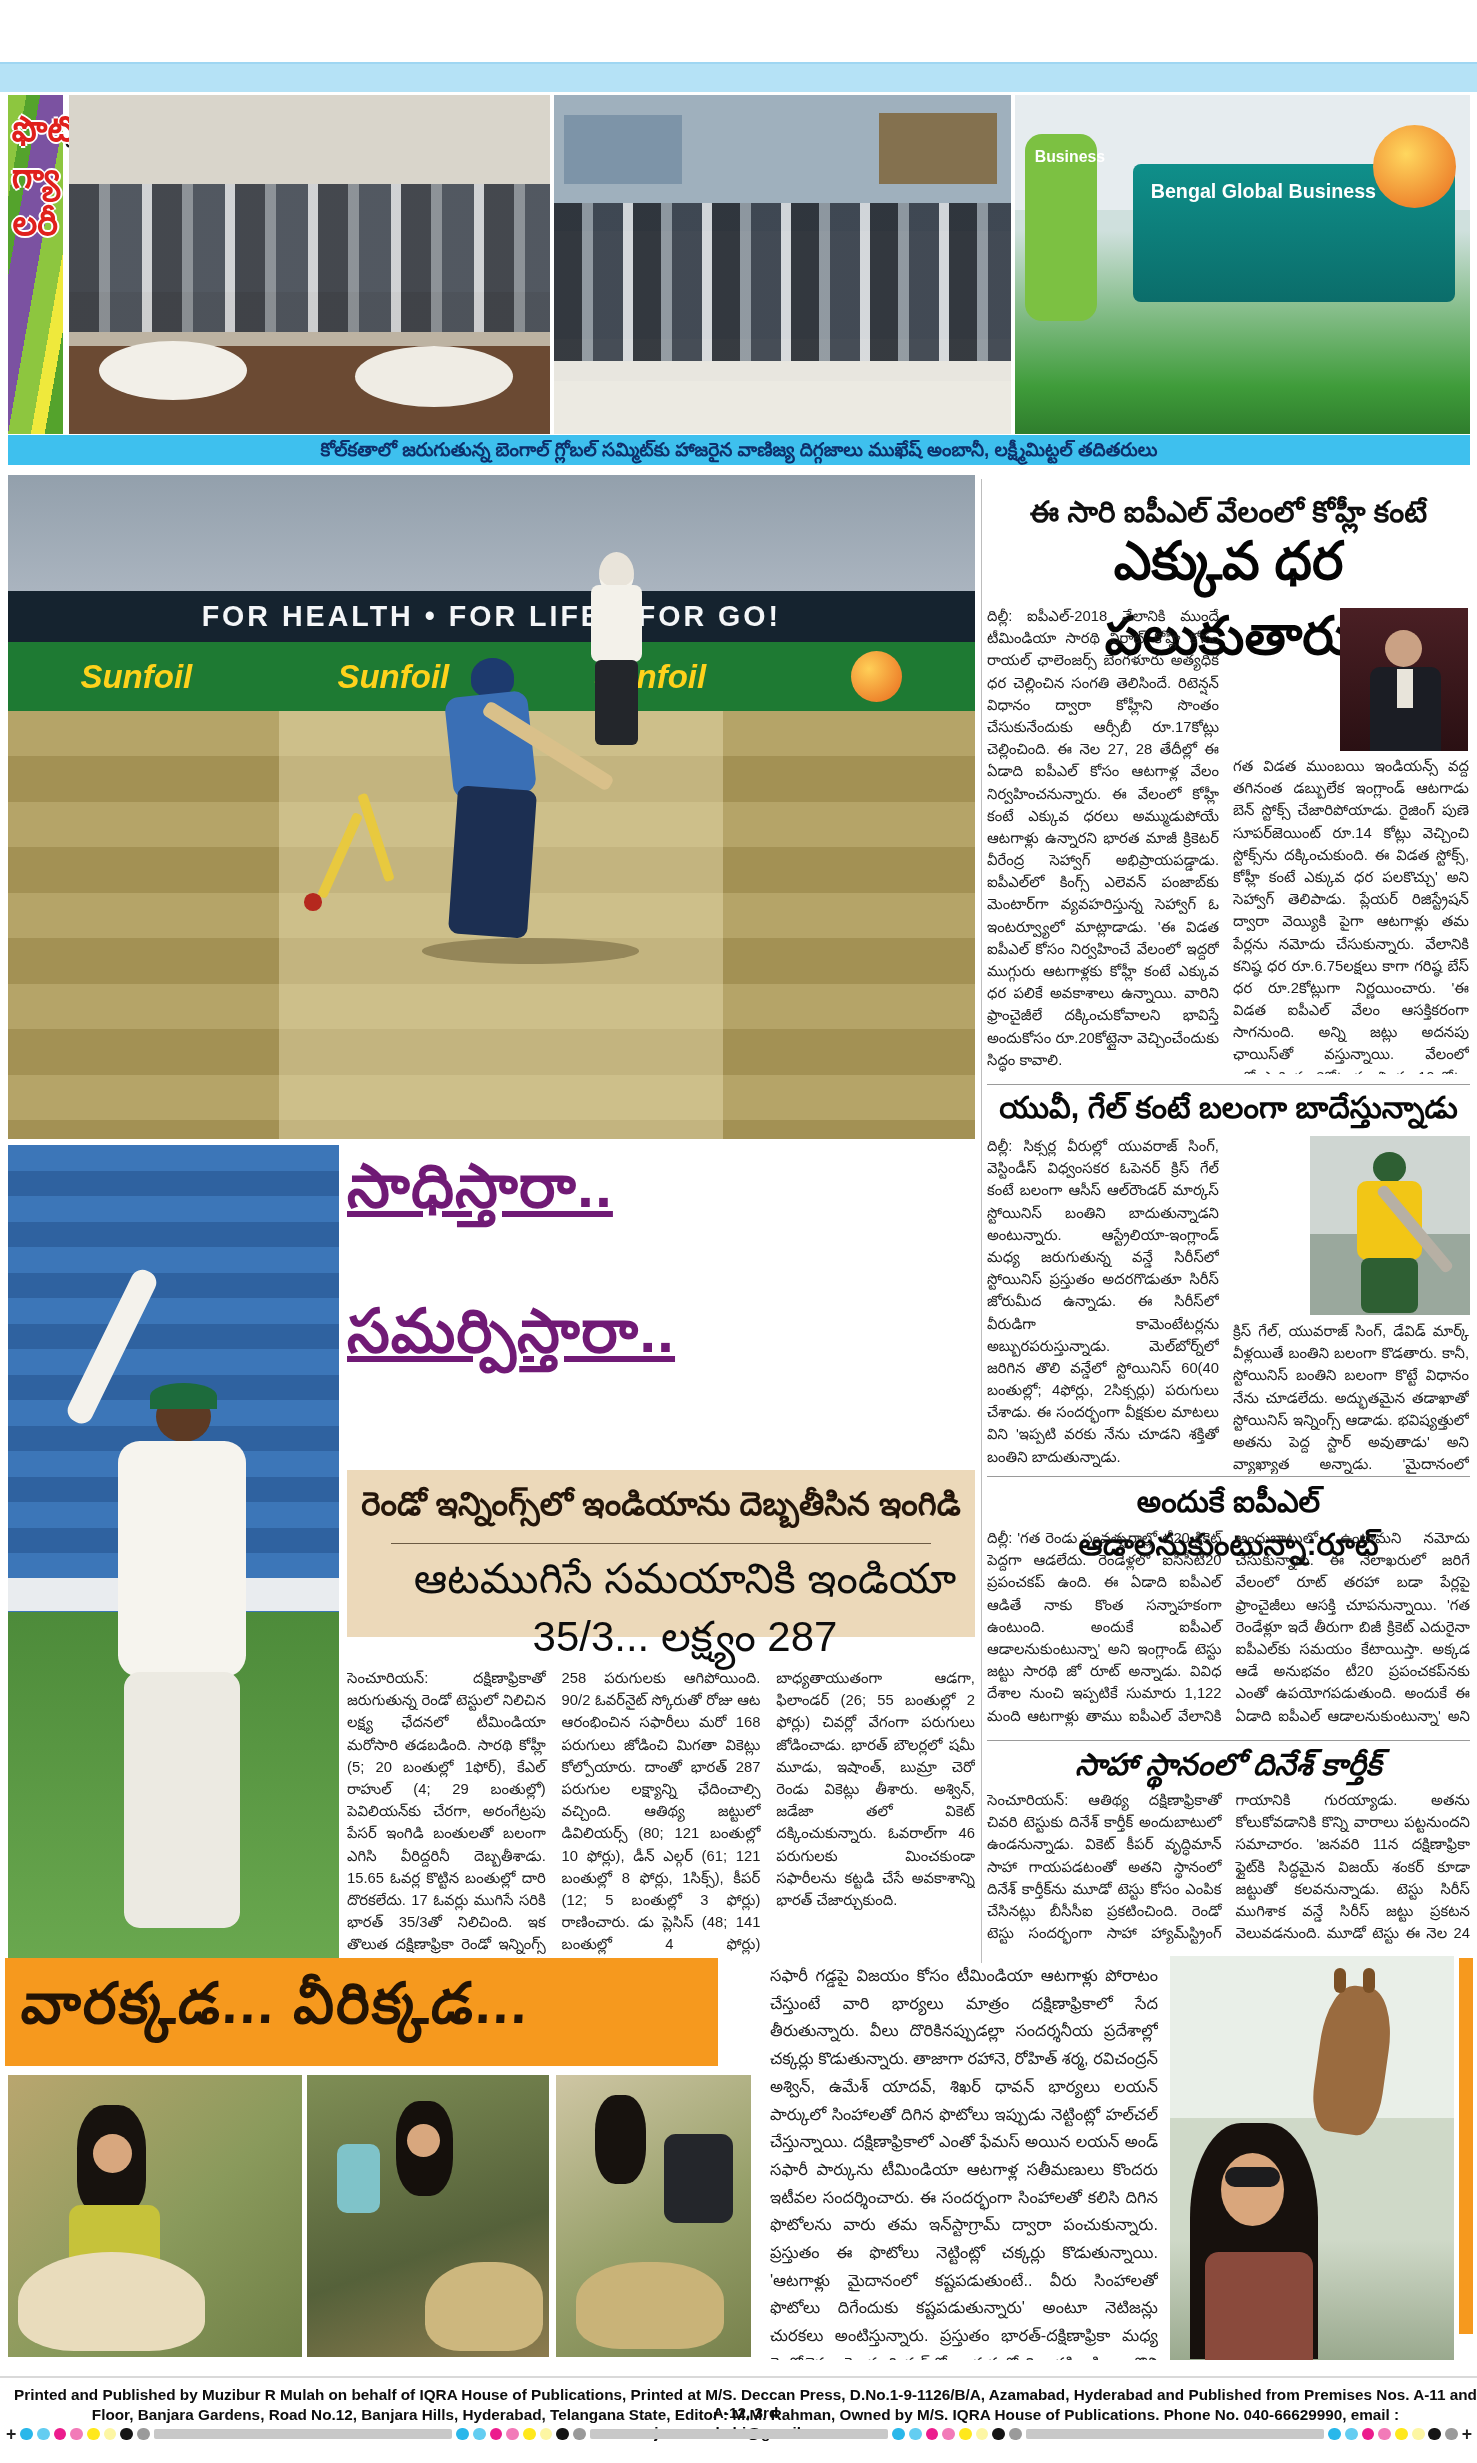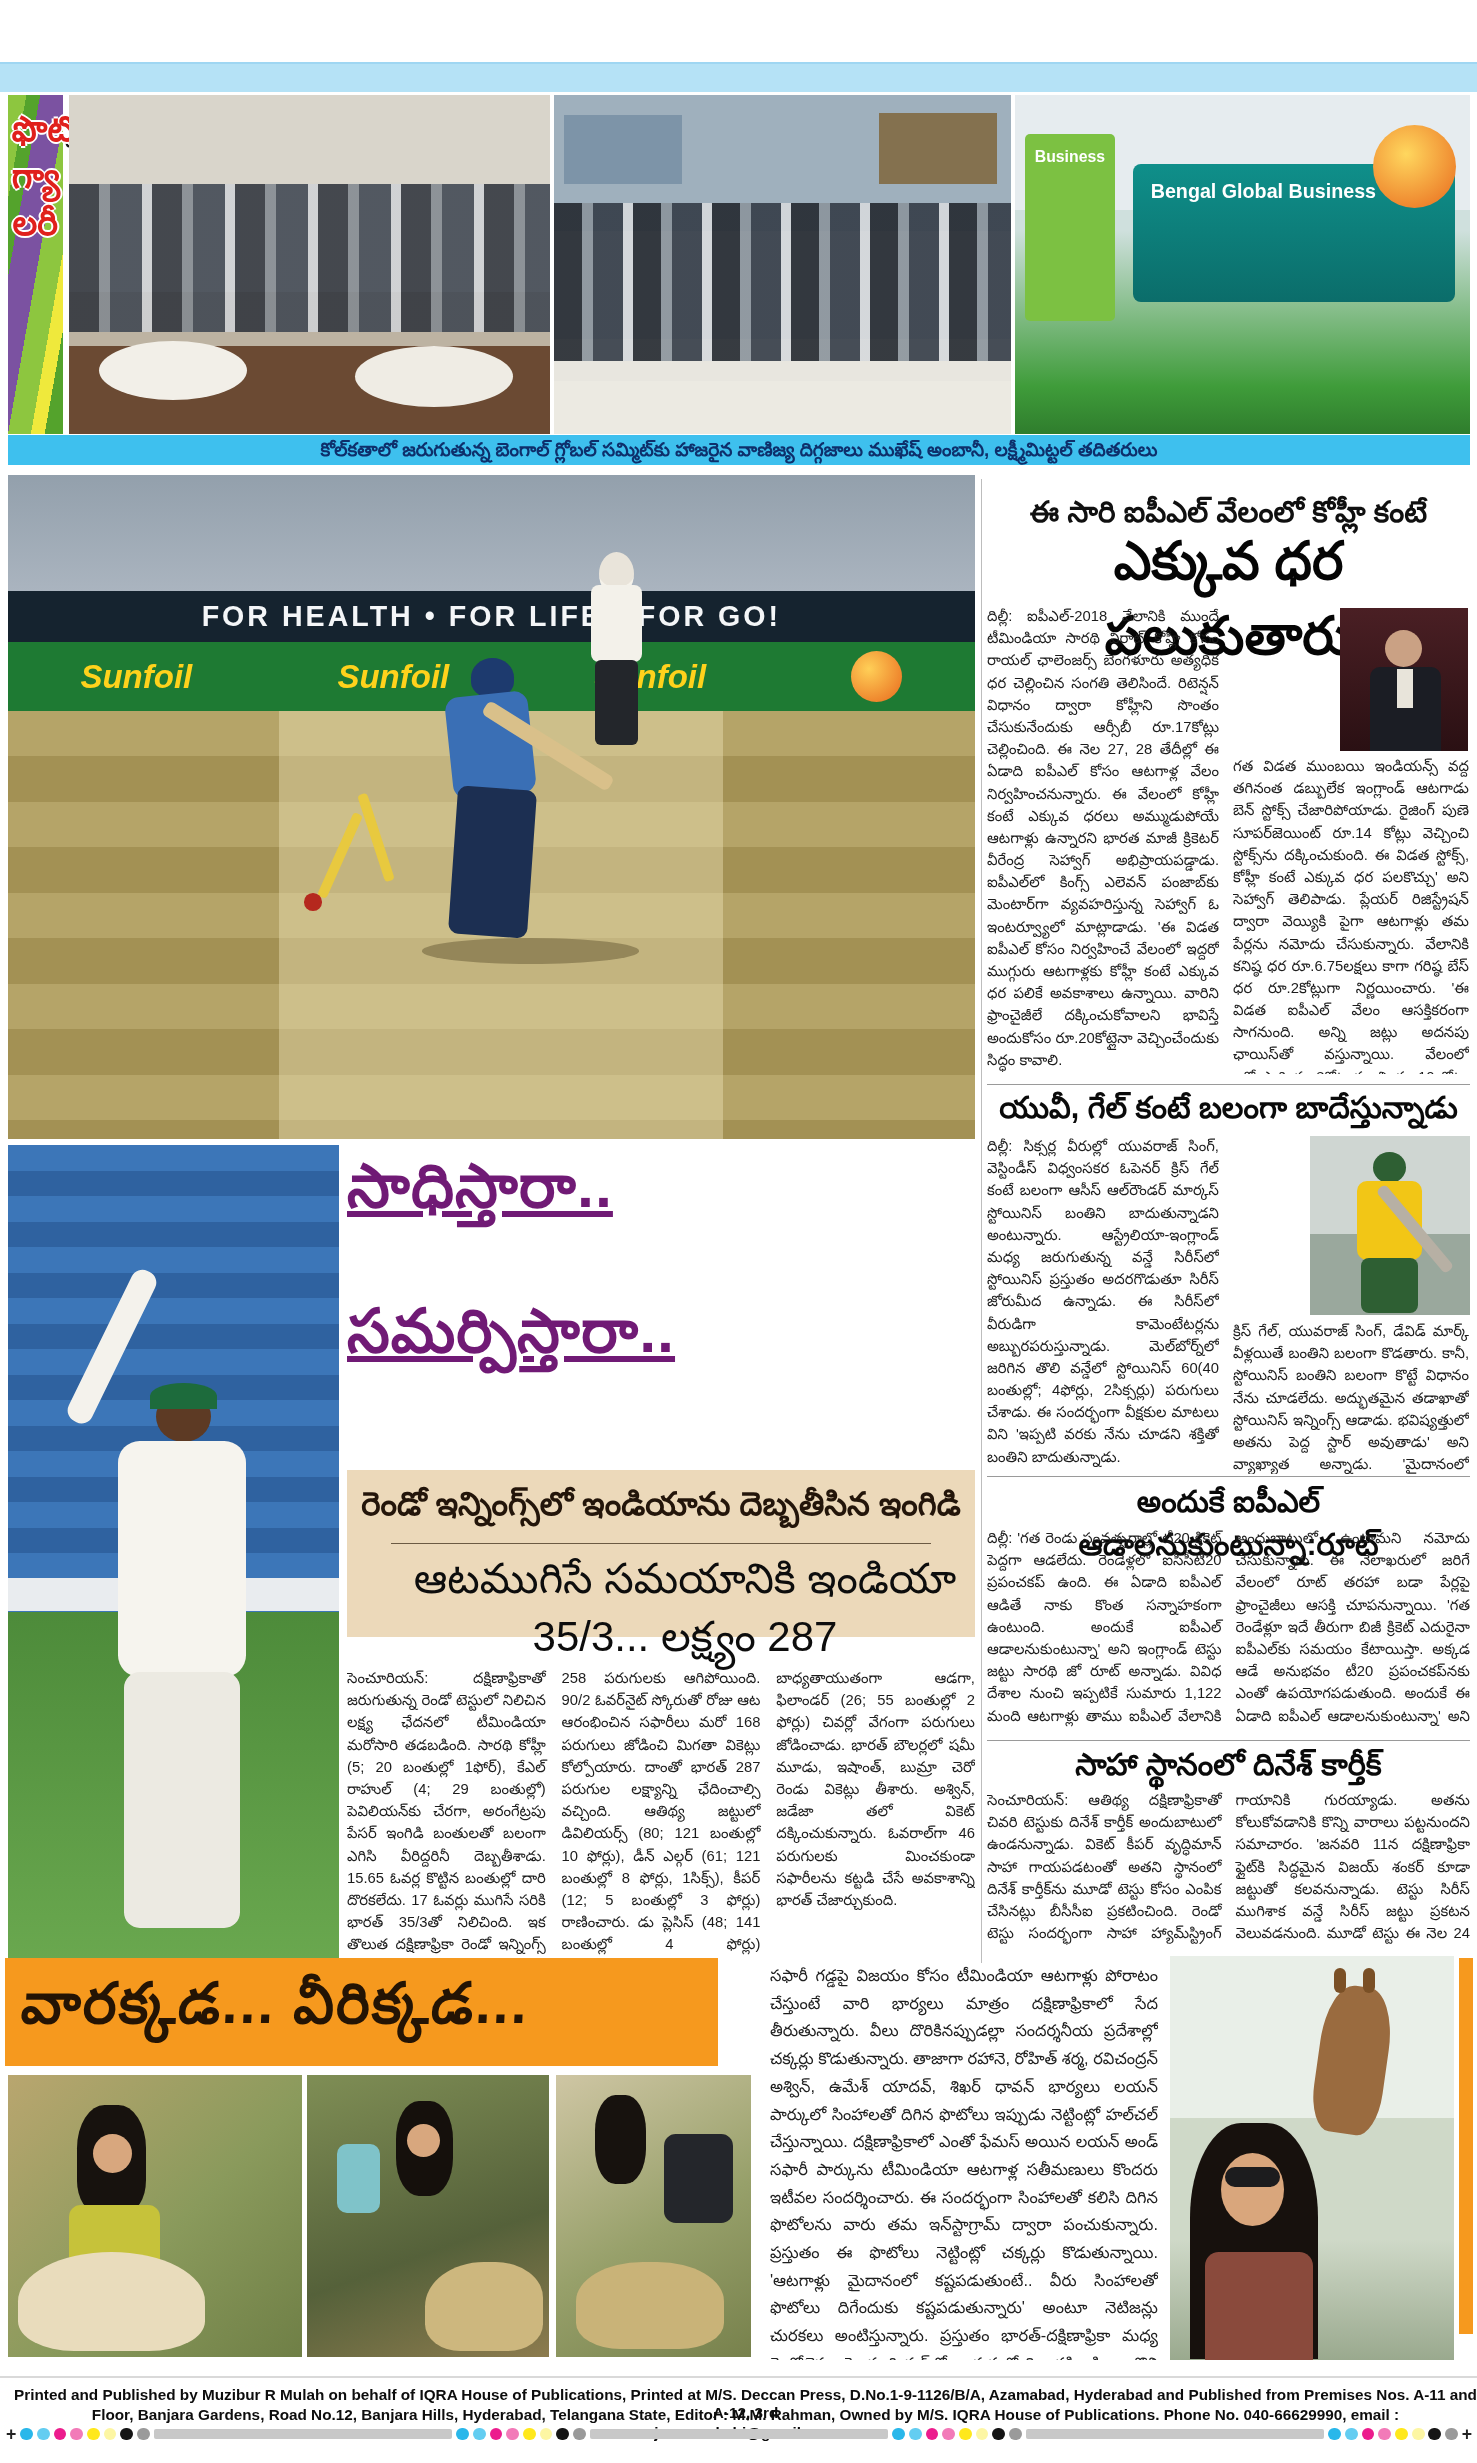--- a/index.html
+++ b/index.html
@@ -94,21 +94,21 @@
     <div class="shape" style="left:9.9px;top:19.7px;width:118px;height:69px;background:#7d94a8;"></div>
     <div class="shape" style="left:325px;top:17.7px;width:118px;height:71px;background:#84714f;"></div>
     <div class="shape" style="left:0;right:0;top:108px;height:158px;background:repeating-linear-gradient(90deg,#23282f 0 27.6px,#8b949c 27.6px 39px,#343c47 39px 69px,#d6d9dc 69px 79px);opacity:.9;"></div>
     <div class="shape" style="left:0;right:0;bottom:0;height:53px;background:#eceae2;"></div>
   </div>
 
   <div class="photo" style="left:1015px;top:95px;width:455px;height:339px;background:linear-gradient(180deg,#e6ecef 0 34%,#cfe0dd 34% 40%,#3f9c3a 86%,#2f7d2d);">
     <div class="shape" style="left:118px;top:69px;width:296px;height:138px;background:linear-gradient(180deg,#0f8f8a,#0b6d6a);border-radius:7.9px;padding-left:26px;">
       <div class="sign-text" style="position:absolute;left:17.7px;top:15.8px;font-size:19.7px;">Bengal Global Business</div>
     </div>
-    <div class="shape" style="left:9.9px;top:39px;width:90px;height:187px;background:#7cc142;border-radius:5px;">
+    <div class="shape" style="left:9.9px;top:39px;width:72px;height:187px;background:#7cc142;border-radius:17px;">
       <div class="sign-text" style="position:absolute;left:9.9px;top:13.8px;font-size:15.8px;color:#fff;">Business</div>
     </div>
     <div class="shape" style="right:13.8px;top:29.6px;width:83px;height:83px;border-radius:50%;background:radial-gradient(circle at 40% 35%,#ffd75e,#e8681c);"></div>
   </div>
 
   <div class="caption-band">కోల్‌కతాలో జరుగుతున్న బెంగాల్ గ్లోబల్ సమ్మిట్‌కు హాజరైన వాణిజ్య దిగ్గజాలు ముఖేష్ అంబానీ, లక్ష్మీమిట్టల్ తదితరులు</div>
 
   <div class="photo" style="left:7.9px;top:475px;width:967px;height:664px;background:#b5a468;">
     <div class="stands"></div>
     <div class="ad-banner">FOR HEALTH  •  FOR LIFE  •  FOR      GO!</div>
@@ -179,21 +179,21 @@
     <div class="shape" style="left:47px;top:45px;width:65px;height:79px;background:#f2c616;border-radius:9.9px;"></div>
     <div class="shape" style="left:51px;top:122px;width:57px;height:55px;background:#2e5f33;border-radius:7.9px;"></div>
     <div class="shape" style="left:99px;top:39px;width:11.8px;height:108px;background:#b7b0a4;transform:rotate(-40deg);border-radius:4.9px;"></div>
   </div>
 
   <div class="rule-h" style="top:1476px;"></div>
   <div class="sec-head" style="top:1484px;">అందుకే ఐపీఎల్ ఆడాలనుకుంటున్నా:రూట్</div>
   <div class="news abs" style="left:987px;top:1527px;width:483px;height:209px;column-count:2;column-gap:13.8px;">దిల్లీ: 'గత రెండు సంవత్సరాల్లో టీ20 క్రికెట్ పెద్దగా ఆడలేదు. రెండేళ్లలో ఐసీసీటీ20 ప్రపంచకప్ ఉంది. ఈ ఏడాది ఐపీఎల్ ఆడితే నాకు కొంత సన్నాహకంగా ఉంటుంది. అందుకే ఐపీఎల్ ఆడాలనుకుంటున్నా' అని ఇంగ్లాండ్ టెస్టు జట్టు సారథి జో రూట్ అన్నాడు. వివిధ దేశాల నుంచి ఇప్పటికే సుమారు 1,122 మంది ఆటగాళ్లు తాము ఐపీఎల్ వేలానికి అందుబాటులో ఉంటామని నమోదు చేసుకున్నారు. ఈ నెలాఖరులో జరిగే వేలంలో రూట్ తరహా బడా పేర్లపై ఫ్రాంచైజీలు ఆసక్తి చూపనున్నాయి. 'గత రెండేళ్లూ ఇదే తీరుగా బిజీ క్రికెట్ ఎదురైనా ఐపీఎల్‌కు సమయం కేటాయిస్తా. అక్కడ ఆడే అనుభవం టీ20 ప్రపంచకప్‌నకు ఎంతో ఉపయోగపడుతుంది. అందుకే ఈ ఏడాది ఐపీఎల్ ఆడాలనుకుంటున్నా' అని రూట్ తెలిపాడు. వేలంలో అతని బేస్ ధర రూ.1.5కోట్లుగా ఉంది. ఈ నెల 27, 28 తేదీల్లో ఐపీఎల్-2018 వేలం జరగనుంది.</div>
 
   <div class="rule-h" style="top:1740px;"></div>
-  <div class="sec-head" style="top:1747px;">సాహా స్థానంలో దినేశ్ కార్తీక్</div>
+  <div class="sec-head" style="top:1747px;font-style:italic;">సాహా స్థానంలో దినేశ్ కార్తీక్</div>
   <div class="news abs" style="left:987px;top:1789px;width:483px;height:173px;column-count:2;column-gap:13.8px;">సెంచూరియన్: ఆతిథ్య దక్షిణాఫ్రికాతో చివరి టెస్టుకు దినేశ్ కార్తీక్ అందుబాటులో ఉండనున్నాడు. వికెట్ కీపర్ వృద్ధిమాన్ సాహా గాయపడటంతో అతని స్థానంలో దినేశ్ కార్తీక్‌ను మూడో టెస్టు కోసం ఎంపిక చేసినట్లు బీసీసీఐ ప్రకటించింది. రెండో టెస్టు సందర్భంగా సాహా హ్యామ్‌స్ట్రింగ్ గాయానికి గురయ్యాడు. అతను కోలుకోవడానికి కొన్ని వారాలు పట్టనుందని సమాచారం. 'జనవరి 11న దక్షిణాఫ్రికా ఫ్లైట్‌కి సిద్ధమైన విజయ్ శంకర్ కూడా జట్టుతో కలవనున్నాడు. టెస్టు సిరీస్ ముగిశాక వన్డే సిరీస్ జట్టు ప్రకటన వెలువడనుంది. మూడో టెస్టు ఈ నెల 24 నుంచి జొహన్నెస్‌బర్గ్ వేదికగా జరగనుంది. ఈ మ్యాచ్ అనంతరం దివిజ భర్తృహరి సాహా స్థానంలో కార్తీక్ జట్టుకేసి తీసుకురావాల్సి' అని బీసీసీఐ పేర్కొంది.</div>
 
   <div class="orange-banner">
     <div class="orange-banner-text">వారక్కడ... వీరిక్కడ...</div>
   </div>
   <div class="orange-sliver"></div>
 
   <div class="photo" style="left:7.9px;top:2075px;width:294px;height:282px;background:linear-gradient(135deg,#b9a66f,#8a9a5c 55%,#6f7f46);">
     <div class="shape" style="left:69px;top:29.6px;width:69px;height:108px;background:#17120e;border-radius:40% 40% 30% 30%;"></div>
     <div class="shape" style="left:85px;top:59px;width:39px;height:39px;border-radius:50%;background:#d8a77e;"></div>

